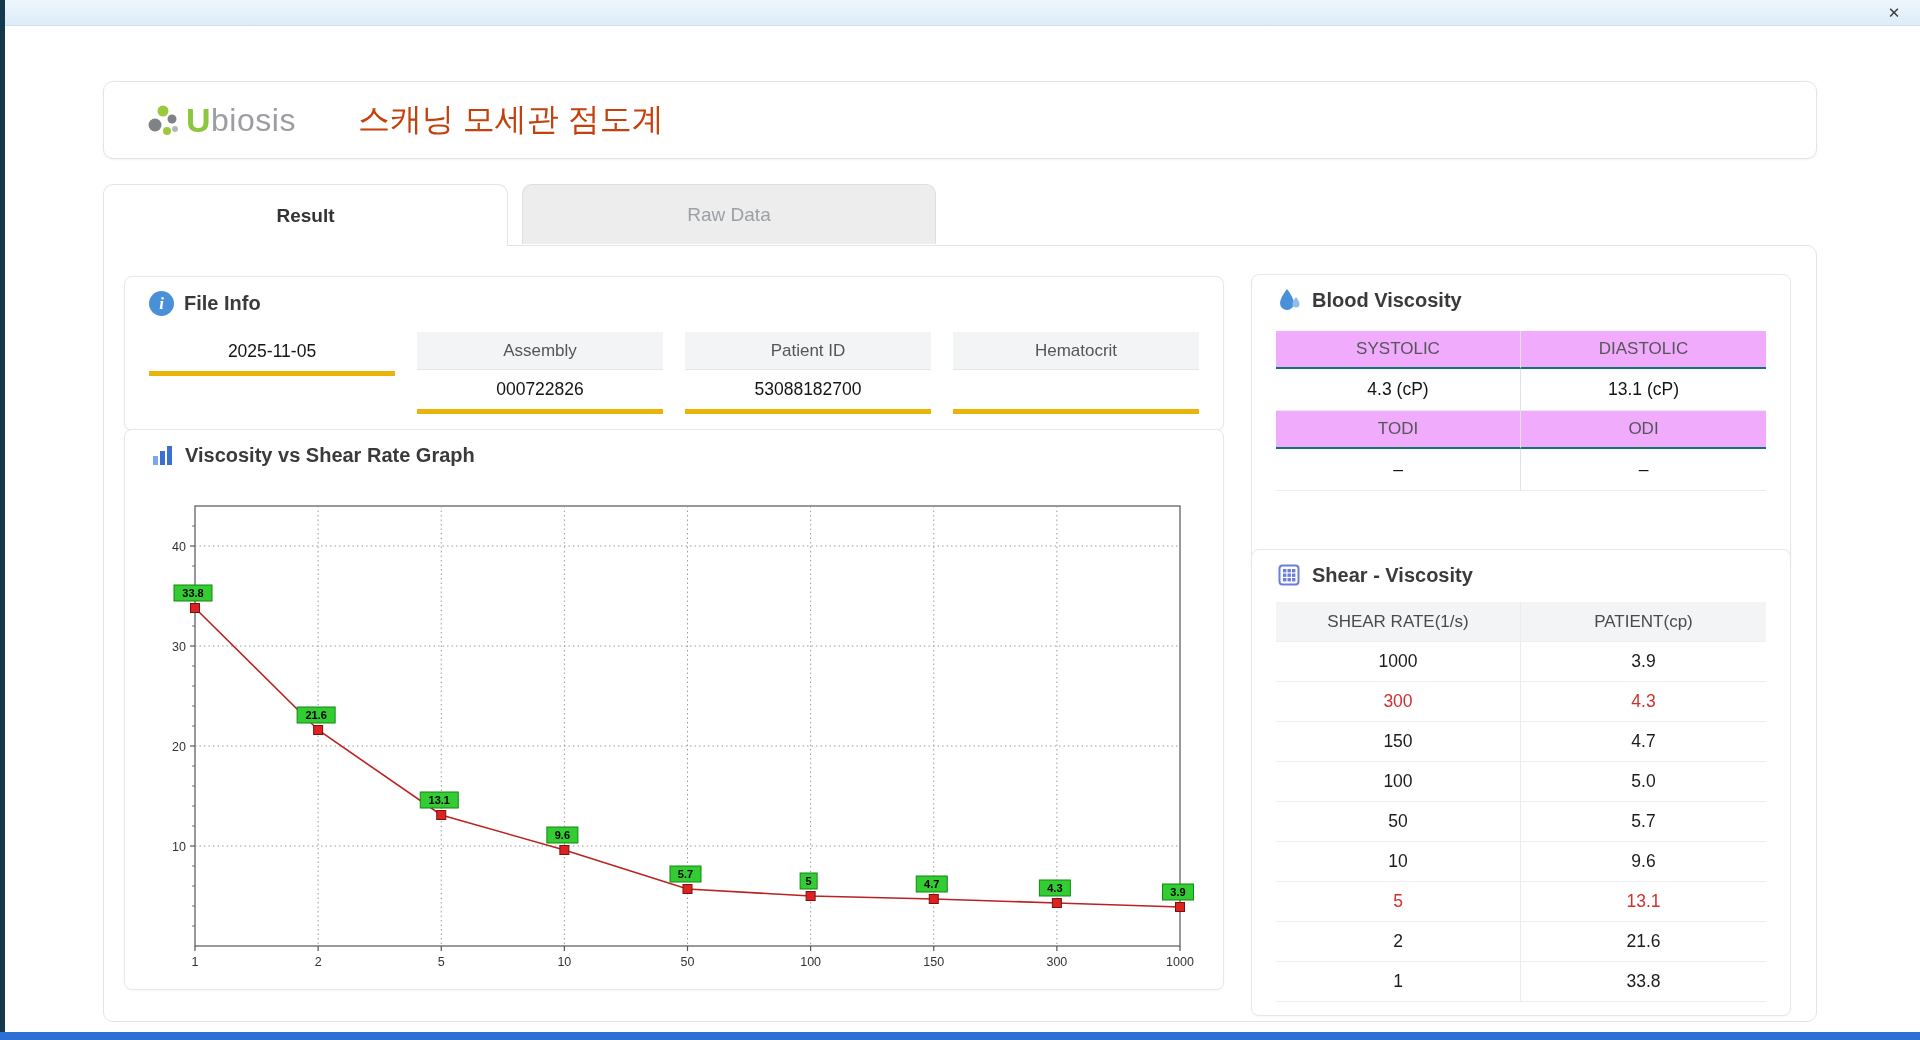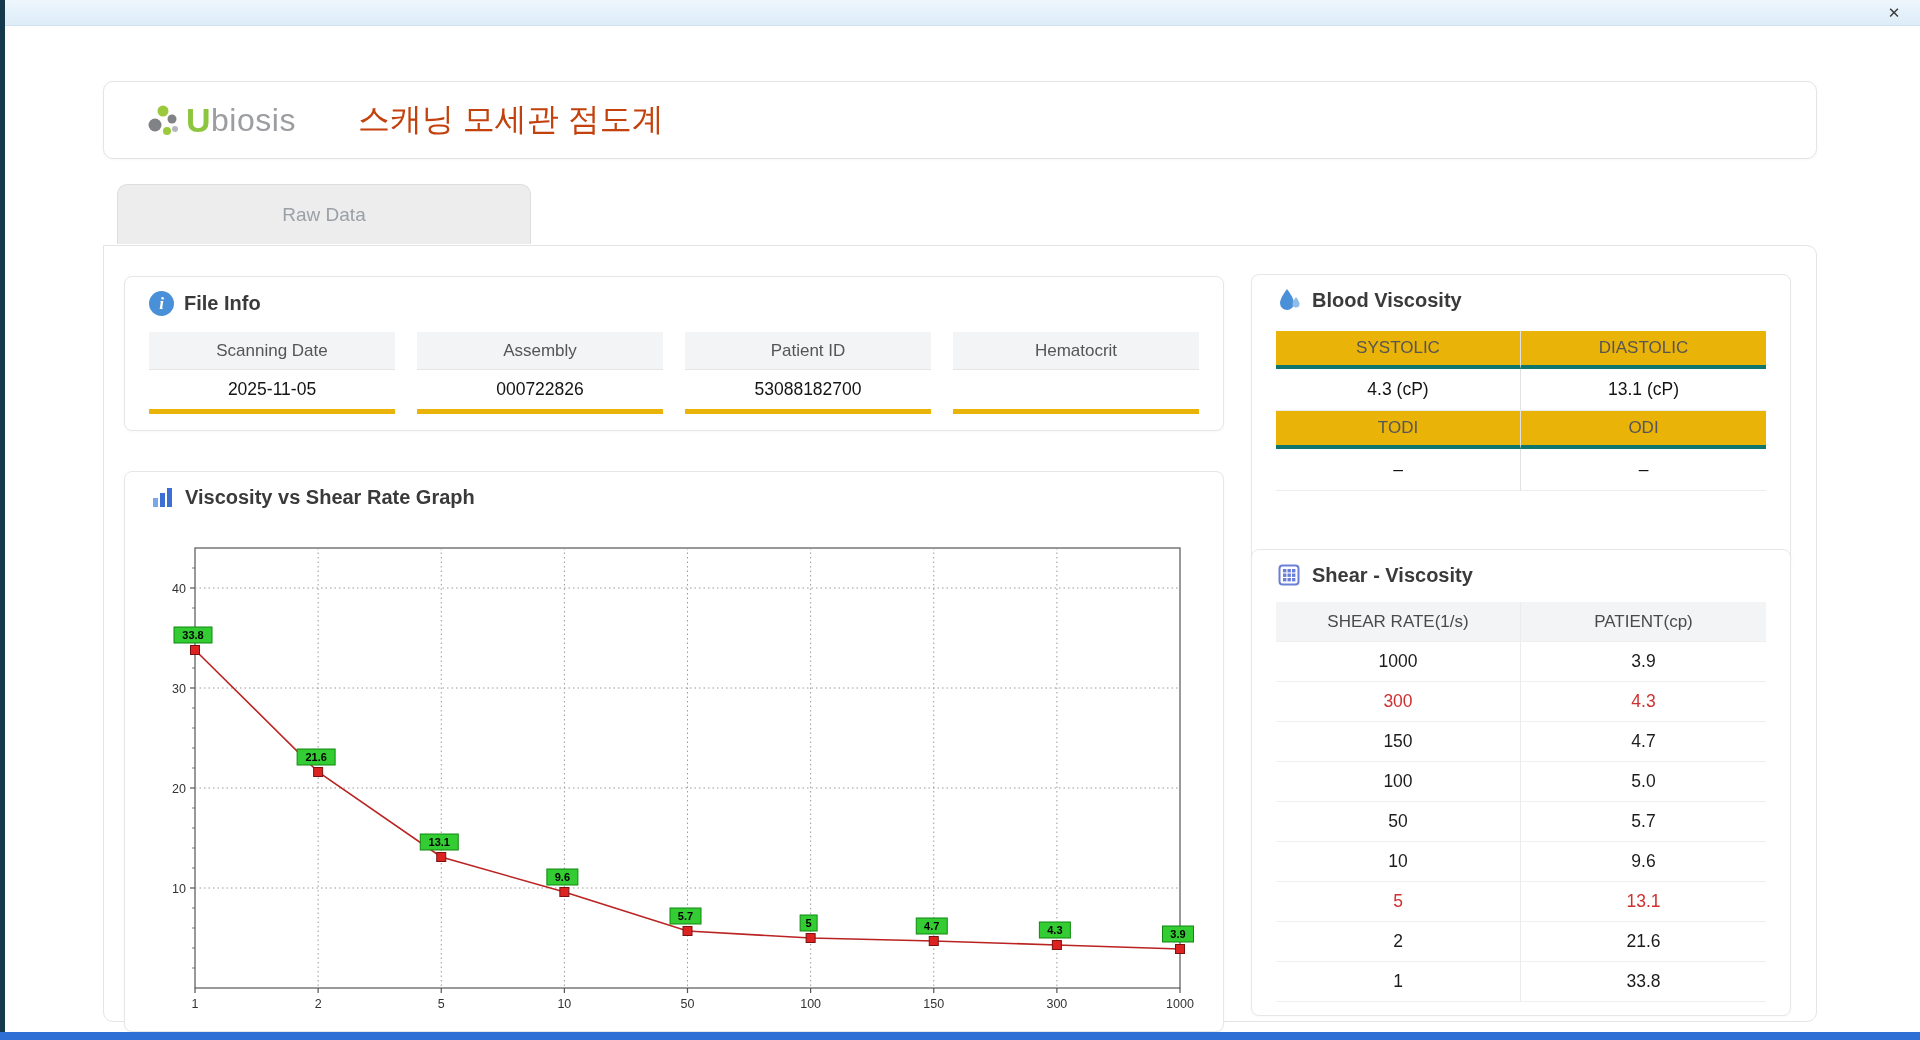--- a/index.html
+++ b/index.html
@@ -91,25 +91,25 @@
     height:44px; color:#141414; font-size:17.5px;
     display:flex; align-items:center; justify-content:center;
     border-bottom:5px solid #eab308;
   }
   
   .panel.blood { left:1251px; top:274px; width:540px; height:295px; padding:12px 24px; }
   .bv-grid { display:grid; grid-template-columns:1fr 1fr; margin-top:18px; }
   .bv-cell {
     display:flex; align-items:center; justify-content:center; font-size:17px;
   }
-  .bv-cell.lab { height:38px; background:#eab308; color:#555; border-bottom:4px solid #0f766e; }
+  .bv-cell.lab { height:38px; background:#f0abfc; color:#555; border-bottom:2px solid #0f766e; }
   .bv-cell.val { height:42px; color:#141414; font-size:17.5px; border-bottom:1px solid #ececee; }
   .bv-cell.col0 { border-right:1px solid #e2e2e5; }
   
-  .panel.graph { left:124px; top:471px; width:1100px; height:561px; padding:12px 24px; }
+  .panel.graph { left:124px; top:429px; width:1100px; height:561px; padding:12px 24px; }
   .panel.graph svg.chart { margin-top:6px; display:block; }
   
   .panel.shear { left:1251px; top:549px; width:540px; height:467px; padding:12px 24px; }
   .sv-table { margin-top:14px; }
   .sv-row { display:grid; grid-template-columns:1fr 1fr; }
   .sv-cell {
     display:flex; align-items:center; justify-content:center;
     font-size:17.5px; color:#1c1c1c; height:40px;
     border-bottom:1px solid #efeff1;
   }
@@ -137,33 +137,33 @@
         <circle cx="21" cy="29" r="4" fill="#9aca3c"></circle>
         <circle cx="29" cy="27" r="3" fill="#b5b7ba"></circle>
       </svg>
       <span class="logo-u">U</span>
       <span class="logo-rest">biosis</span>
     </div>
     <div class="app-title">스캐닝 모세관 점도계</div>
   </div>
 
   <div class="tabs">
+    <div class="tab active">Result</div>
     <div class="tab inactive">Raw Data</div>
   </div>
 
   <div class="content-card"></div>
 
   <div class="panel file-info">
     <div class="panel-title-row">
       <span class="info-icon">i</span>
       <span class="panel-title">File Info</span>
     </div>
     <div class="fi-fields" id="fi-fields">
         <div class="fi-field">
-          <div class="fi-label">Scanning Date</div>
           <div class="fi-value">2025-11-05</div>
         </div>
         <div class="fi-field">
           <div class="fi-label">Assembly</div>
           <div class="fi-value">000722826</div>
         </div>
         <div class="fi-field">
           <div class="fi-label">Patient ID</div>
           <div class="fi-value">53088182700</div>
         </div>

